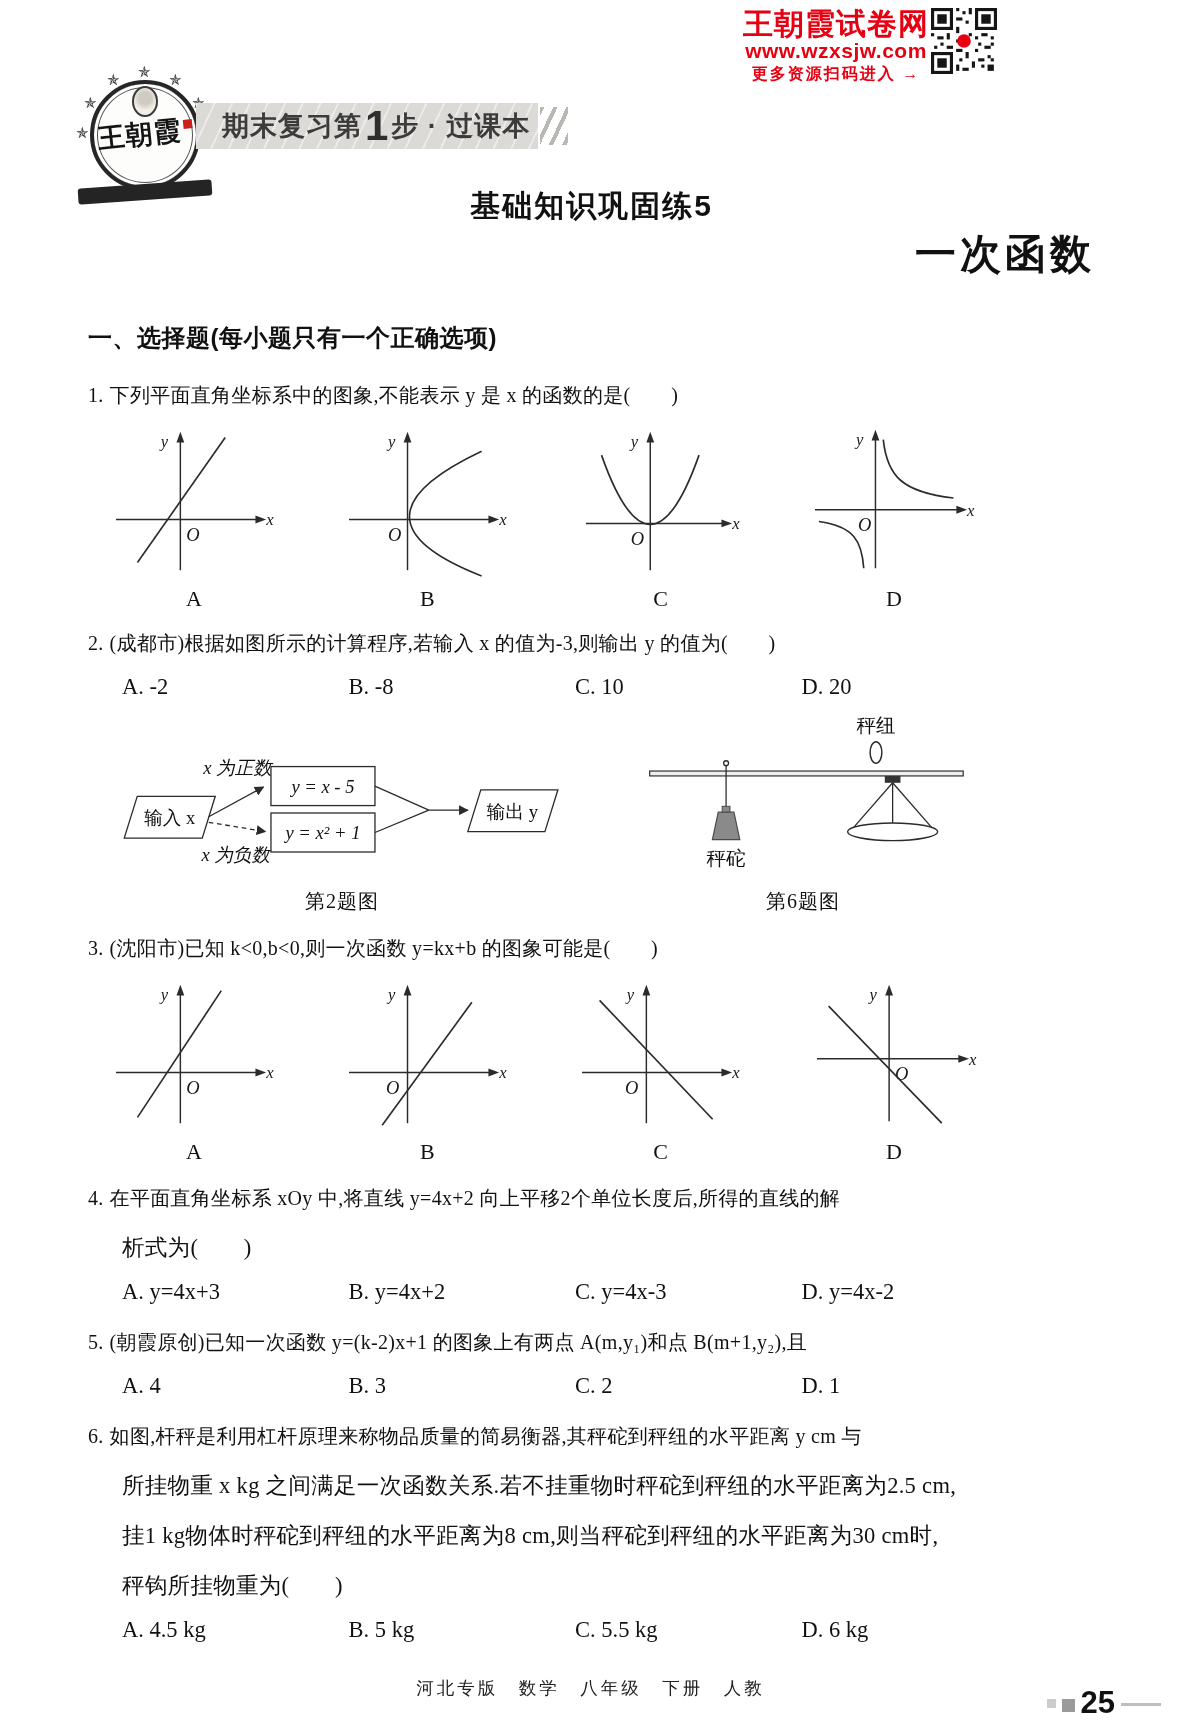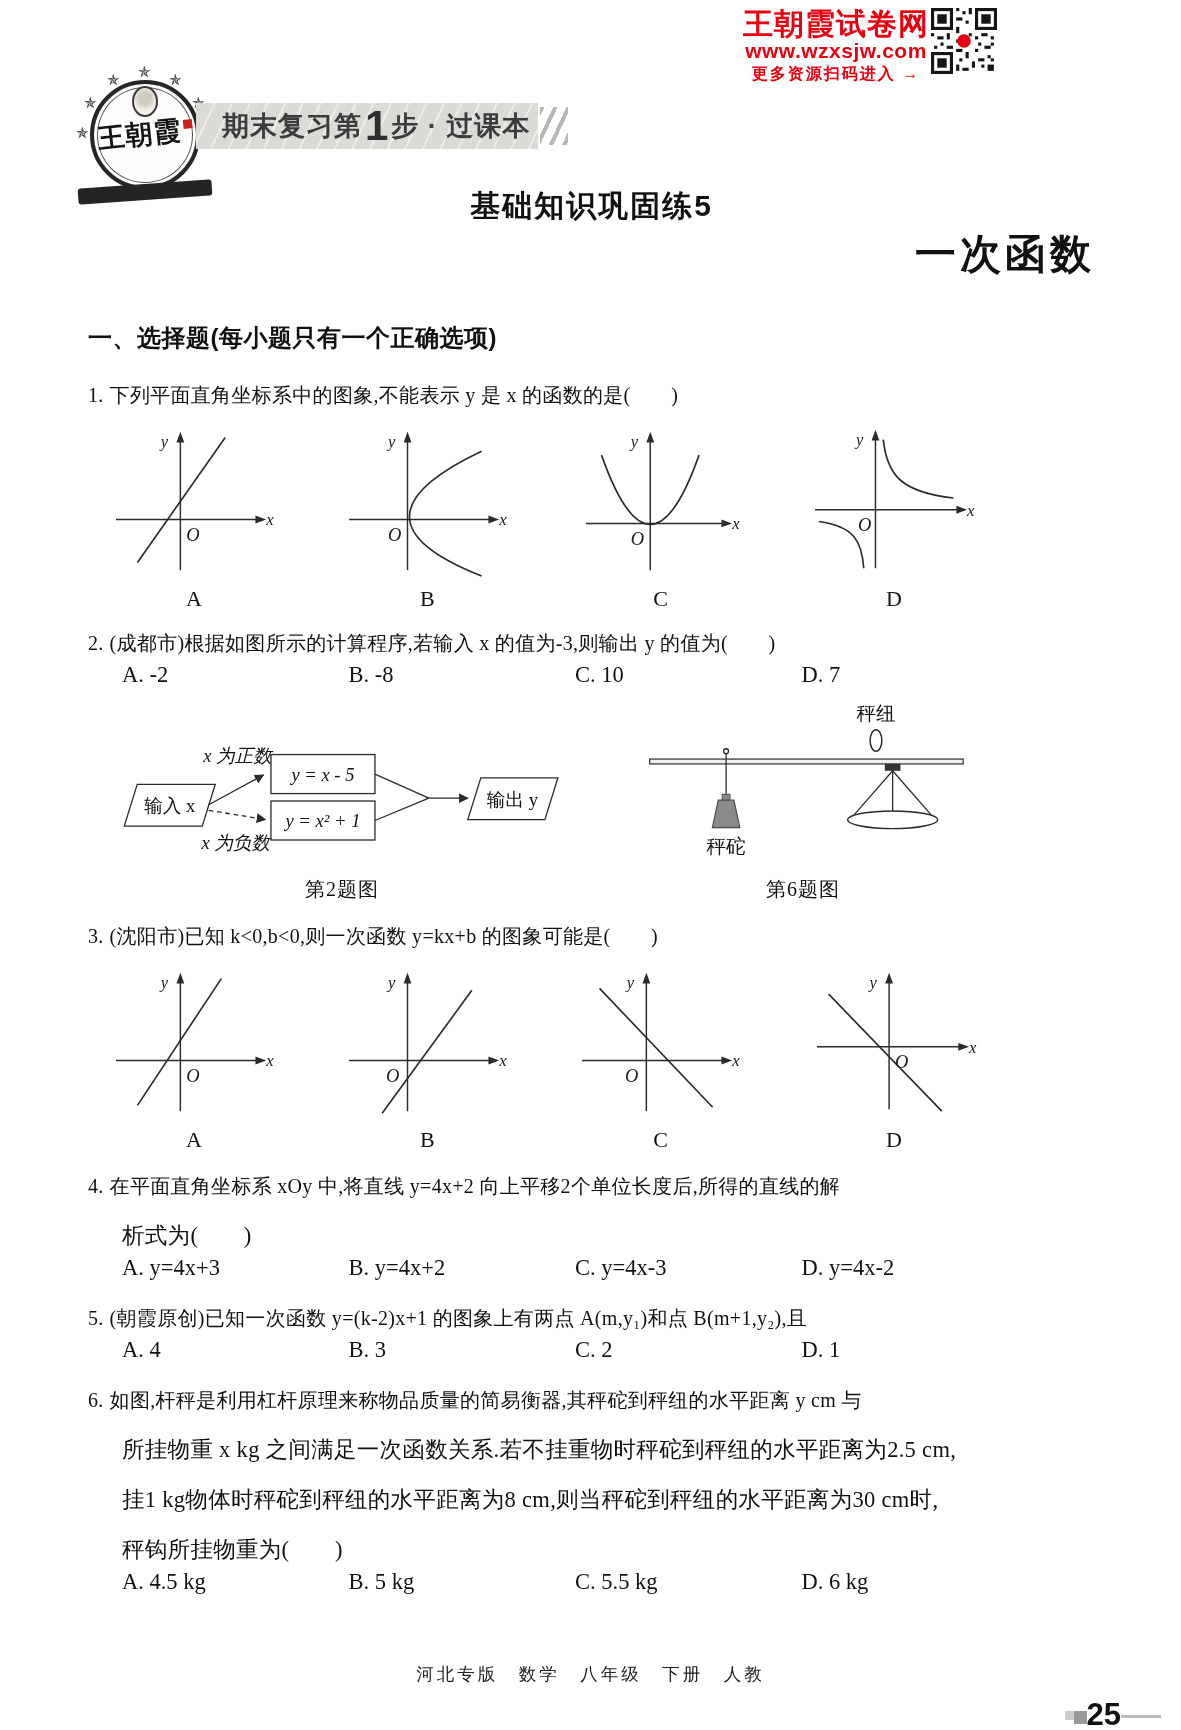--- a/index.html
+++ b/index.html
@@ -39,42 +39,42 @@
   
   .content{position:absolute;left:88px;right:86px;top:186px;}
   .subtitle{text-align:center;font-family:"Liberation Sans","DejaVu Sans",sans-serif;font-weight:bold;font-size:30px;letter-spacing:2px;}
   .maintitle{text-align:right;font-family:"Liberation Sans","DejaVu Sans",sans-serif;font-weight:900;font-size:41px;letter-spacing:4px;}
   .section{font-family:"Liberation Sans","DejaVu Sans",sans-serif;font-weight:bold;font-size:24px;margin-top:40px;letter-spacing:.5px;}
 
   .q{font-size:20px;line-height:34px;margin-top:18px;padding-left:34px;text-indent:-34px;letter-spacing:.3px;}
   .qcont{font-size:22.5px;line-height:34px;margin-top:16px;padding-left:34px;letter-spacing:.3px;}
   .qnum{padding-right:6px;}
 
-  .opts{display:flex;width:940px;padding-left:34px;box-sizing:border-box;margin-top:2px;font-size:22.5px;}
+  .opts{display:flex;width:940px;padding-left:34px;box-sizing:border-box;margin-top:14px;font-size:22.5px;}
   .opts span{width:25%;}
 
   .graphs{display:flex;justify-content:space-between;width:900px;margin:10px 0 0 6px;}
   .gcell{width:200px;text-align:center;}
   .gletter{font-size:22px;margin-top:4px;}
   svg text.gl{font-style:italic;font-size:17px;fill:#1a1a1a;font-family:"Liberation Serif","DejaVu Serif",serif;}
   svg text.go{font-style:italic;font-size:19px;fill:#1a1a1a;font-family:"Liberation Serif","DejaVu Serif",serif;}
   svg .ax{stroke:#2b2b2b;stroke-width:1.5;}
   svg .cv{stroke:#2b2b2b;stroke-width:1.7;fill:none;}
   svg .ah{fill:#2b2b2b;}
 
   .figs{display:flex;align-items:flex-end;gap:66px;margin:16px 0 0 28px;}
   .figcap{text-align:center;font-size:20px;margin-top:6px;letter-spacing:1px;}
   svg text.ft{font-size:20px;fill:#111;font-family:"Liberation Serif","DejaVu Serif",serif;}
   svg text.fi{font-size:20px;font-style:italic;fill:#111;font-family:"Liberation Serif","DejaVu Serif",serif;}
   svg .fl{stroke:#2b2b2b;stroke-width:1.4;fill:none;}
   svg .fbox{stroke:#2b2b2b;stroke-width:1.4;fill:#fff;}
 
   
-  .footer{position:absolute;bottom:44px;left:0;width:100%;text-align:center;font-size:17.5px;letter-spacing:3px;color:#222;}
-  .pageno{position:absolute;right:20px;bottom:0;display:flex;align-items:flex-end;gap:0;}
+  .footer{position:absolute;bottom:30px;left:0;width:100%;text-align:center;font-size:17.5px;letter-spacing:3px;color:#222;}
+  .pageno{position:absolute;right:20px;bottom:12px;display:flex;align-items:flex-end;gap:6px;}
   .pn-sq1{width:9px;height:9px;background:#cccccc;margin-bottom:10px;}
   .pn-sq2{width:13px;height:13px;background:#9a9a9a;margin-bottom:6px;}
   .pn-num{font-family:"Liberation Sans","DejaVu Sans",sans-serif;font-weight:bold;font-size:31px;line-height:1;color:#111;}
   .pn-line{width:40px;height:3px;background:#bdbdbd;margin-bottom:12px;}
 </style>
 </head>
 <body>
 
 <div class="page">
 
@@ -225,21 +225,21 @@
       </div>
     </div>
 
     <div class="q" style="margin-top:14px;">
       <span class="qnum">2.</span><span>(成都市)根据如图所示的计算程序,若输入 x 的值为-3,则输出 y 的值为(　　)</span>
     </div>
     <div class="opts">
       <span>A. -2</span>
       <span>B. -8</span>
       <span>C. 10</span>
-      <span>D. 7</span>
+      <span>D. 20</span>
     </div>
 
     <div class="figs">
       <div>
         <svg viewBox="0 0 485 140" width="452" height="130">
           <defs>
             <marker id="fa1" viewBox="0 0 10 10" refX="9" refY="5" markerWidth="7.5" markerHeight="7.5" orient="auto-start-reverse">
               <path d="M0,0 L10,5 L0,10 z" fill="#2b2b2b"></path>
             </marker>
           </defs>

